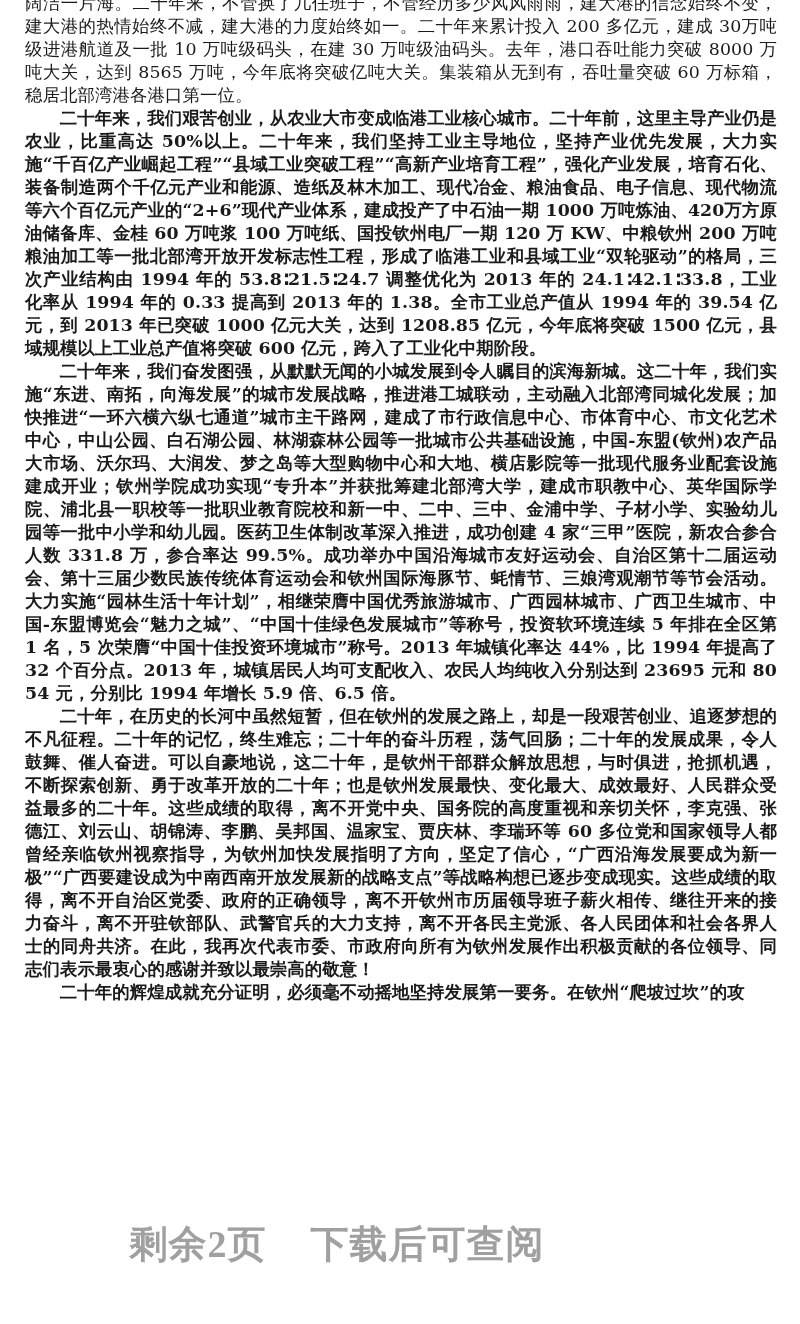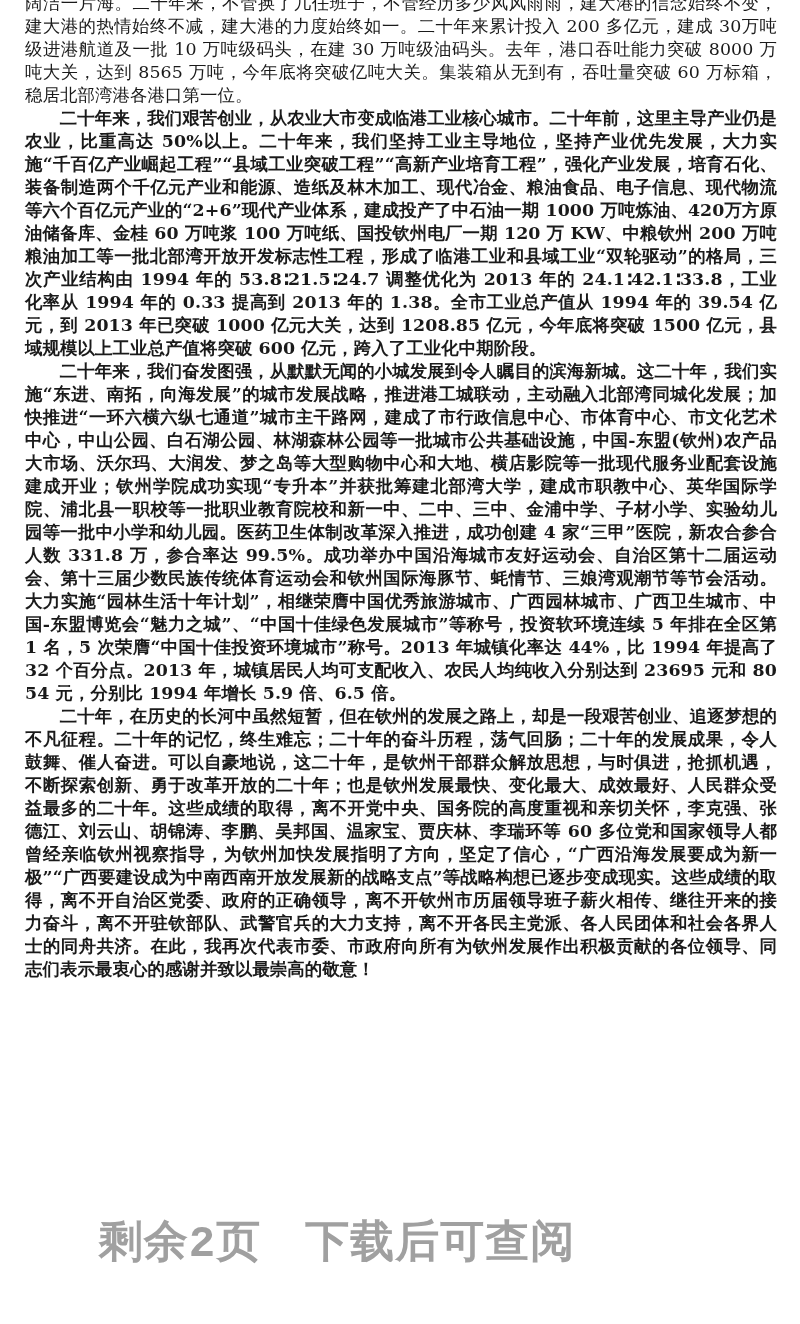--- a/index.html
+++ b/index.html
@@ -33,37 +33,38 @@
   .para.indent {
     text-indent: 2em;
     font-weight: bold;
   }
   .remaining-banner {
     position: absolute;
     left: 0;
     top: 1218px;
     width: 674px;
     text-align: center;
-    font-family: Liberation Mono, monospace;
+    font-family: Liberation Serif, serif;
     font-weight: bold;
-    font-size: 44px;
+    font-size: 38px;
     line-height: 52px;
     color: #a0a0a0;
     letter-spacing: 1px;
   }
   .remaining-banner .gap {
     display: inline-block;
     width: 44px;
   }
 </style>
 </head>
 <body>
 
 <div class="doc-page">
   <p class="para">阔洁一片海。二十年来，不管换了几任班子，不管经历多少风风雨雨，建大港的信念始终不变，建大港的热情始终不减，建大港的力度始终如一。二十年来累计投入 200 多亿元，建成 30万吨级进港航道及一批 10 万吨级码头，在建 30 万吨级油码头。去年，港口吞吐能力突破 8000 万吨大关，达到 8565 万吨，今年底将突破亿吨大关。集装箱从无到有，吞吐量突破 60 万标箱，稳居北部湾港各港口第一位。</p>
   <p class="para indent">二十年来，我们艰苦创业，从农业大市变成临港工业核心城市。二十年前，这里主导产业仍是农业，比重高达 50%以上。二十年来，我们坚持工业主导地位，坚持产业优先发展，大力实施“千百亿产业崛起工程”“县域工业突破工程”“高新产业培育工程”，强化产业发展，培育石化、装备制造两个千亿元产业和能源、造纸及林木加工、现代冶金、粮油食品、电子信息、现代物流等六个百亿元产业的“2+6”现代产业体系，建成投产了中石油一期 1000 万吨炼油、420万方原油储备库、金桂 60 万吨浆 100 万吨纸、国投钦州电厂一期 120 万 KW、中粮钦州 200 万吨粮油加工等一批北部湾开放开发标志性工程，形成了临港工业和县域工业“双轮驱动”的格局，三次产业结构由 1994 年的 53.8∶21.5∶24.7 调整优化为 2013 年的 24.1∶42.1∶33.8，工业化率从 1994 年的 0.33 提高到 2013 年的 1.38。全市工业总产值从 1994 年的 39.54 亿元，到 2013 年已突破 1000 亿元大关，达到 1208.85 亿元，今年底将突破 1500 亿元，县域规模以上工业总产值将突破 600 亿元，跨入了工业化中期阶段。</p>
   <p class="para indent">二十年来，我们奋发图强，从默默无闻的小城发展到令人瞩目的滨海新城。这二十年，我们实施“东进、南拓，向海发展”的城市发展战略，推进港工城联动，主动融入北部湾同城化发展；加快推进“一环六横六纵七通道”城市主干路网，建成了市行政信息中心、市体育中心、市文化艺术中心，中山公园、白石湖公园、林湖森林公园等一批城市公共基础设施，中国-东盟(钦州)农产品大市场、沃尔玛、大润发、梦之岛等大型购物中心和大地、横店影院等一批现代服务业配套设施建成开业；钦州学院成功实现“专升本”并获批筹建北部湾大学，建成市职教中心、英华国际学院、浦北县一职校等一批职业教育院校和新一中、二中、三中、金浦中学、子材小学、实验幼儿园等一批中小学和幼儿园。医药卫生体制改革深入推进，成功创建 4 家“三甲”医院，新农合参合人数 331.8 万，参合率达 99.5%。成功举办中国沿海城市友好运动会、自治区第十二届运动会、第十三届少数民族传统体育运动会和钦州国际海豚节、蚝情节、三娘湾观潮节等节会活动。大力实施“园林生活十年计划”，相继荣膺中国优秀旅游城市、广西园林城市、广西卫生城市、中国-东盟博览会“魅力之城”、“中国十佳绿色发展城市”等称号，投资软环境连续 5 年排在全区第 1 名，5 次荣膺“中国十佳投资环境城市”称号。2013 年城镇化率达 44%，比 1994 年提高了 32 个百分点。2013 年，城镇居民人均可支配收入、农民人均纯收入分别达到 23695 元和 8054 元，分别比 1994 年增长 5.9 倍、6.5 倍。</p>
   <p class="para indent">二十年，在历史的长河中虽然短暂，但在钦州的发展之路上，却是一段艰苦创业、追逐梦想的不凡征程。二十年的记忆，终生难忘；二十年的奋斗历程，荡气回肠；二十年的发展成果，令人鼓舞、催人奋进。可以自豪地说，这二十年，是钦州干部群众解放思想，与时俱进，抢抓机遇，不断探索创新、勇于改革开放的二十年；也是钦州发展最快、变化最大、成效最好、人民群众受益最多的二十年。这些成绩的取得，离不开党中央、国务院的高度重视和亲切关怀，李克强、张德江、刘云山、胡锦涛、李鹏、吴邦国、温家宝、贾庆林、李瑞环等 60 多位党和国家领导人都曾经亲临钦州视察指导，为钦州加快发展指明了方向，坚定了信心，“广西沿海发展要成为新一极”“广西要建设成为中南西南开放发展新的战略支点”等战略构想已逐步变成现实。这些成绩的取得，离不开自治区党委、政府的正确领导，离不开钦州市历届领导班子薪火相传、继往开来的接力奋斗，离不开驻钦部队、武警官兵的大力支持，离不开各民主党派、各人民团体和社会各界人士的同舟共济。在此，我再次代表市委、市政府向所有为钦州发展作出积极贡献的各位领导、同志们表示最衷心的感谢并致以最崇高的敬意！</p>
+  <p class="para indent">二十年的辉煌成就充分证明，必须毫不动摇地坚持发展第一要务。在钦州“爬坡过坎”的攻</p>
 </div>
 
 <div class="remaining-banner">
   <span>剩余2页</span><span class="gap"></span><span>下载后可查阅</span>
 </div>
 
 </body></html>

